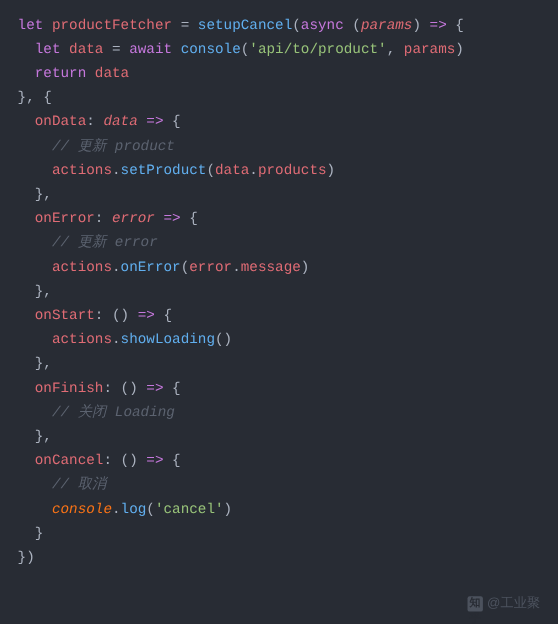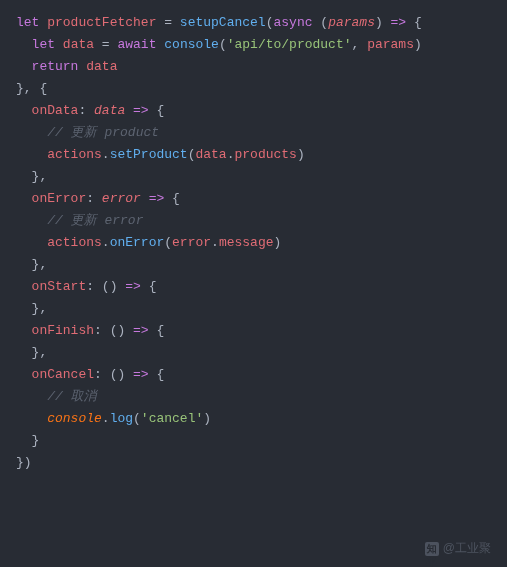--- a/index.html
+++ b/index.html
@@ -71,22 +71,24 @@
 <div class="line"><span class="brace">}</span><span class="punct">, </span><span class="brace">{</span></div>
 <div class="line">  <span class="prop">onData</span><span class="punct">: </span><span class="param">data</span><span class="arrow"> =&gt; </span><span class="brace">{</span></div>
 <div class="line">    <span class="comment">// 更新 product</span></div>
 <div class="line">    <span class="data-ref">actions</span><span class="punct">.</span><span class="fn-call">setProduct</span><span class="paren">(</span><span class="data-ref">data</span><span class="punct">.</span><span class="data-ref">products</span><span class="paren">)</span></div>
 <div class="line">  <span class="brace">}</span><span class="punct">,</span></div>
 <div class="line">  <span class="prop">onError</span><span class="punct">: </span><span class="param">error</span><span class="arrow"> =&gt; </span><span class="brace">{</span></div>
 <div class="line">    <span class="comment">// 更新 error</span></div>
 <div class="line">    <span class="data-ref">actions</span><span class="punct">.</span><span class="fn-call">onError</span><span class="paren">(</span><span class="data-ref">error</span><span class="punct">.</span><span class="data-ref">message</span><span class="paren">)</span></div>
 <div class="line">  <span class="brace">}</span><span class="punct">,</span></div>
 <div class="line">  <span class="prop">onStart</span><span class="punct">: </span><span class="paren">()</span><span class="arrow"> =&gt; </span><span class="brace">{</span></div>
+<div class="line">    <span class="data-ref">actions</span><span class="punct">.</span><span class="fn-call">showLoading</span><span class="paren">()</span></div>
 <div class="line">  <span class="brace">}</span><span class="punct">,</span></div>
 <div class="line">  <span class="prop">onFinish</span><span class="punct">: </span><span class="paren">()</span><span class="arrow"> =&gt; </span><span class="brace">{</span></div>
+<div class="line">    <span class="comment">// 关闭 Loading</span></div>
 <div class="line">  <span class="brace">}</span><span class="punct">,</span></div>
 <div class="line">  <span class="prop">onCancel</span><span class="punct">: </span><span class="paren">()</span><span class="arrow"> =&gt; </span><span class="brace">{</span></div>
 <div class="line">    <span class="comment">// 取消</span></div>
 <div class="line">    <span class="console-obj">console</span><span class="punct">.</span><span class="fn-call">log</span><span class="paren">(</span><span class="string">'cancel'</span><span class="paren">)</span></div>
 <div class="line">  <span class="brace">}</span></div>
 <div class="line"><span class="brace">}</span><span class="paren">)</span></div>
 </div>
 
 <div class="watermark">
   <span class="zhihu-icon">知乎</span><span>@工业聚</span>

